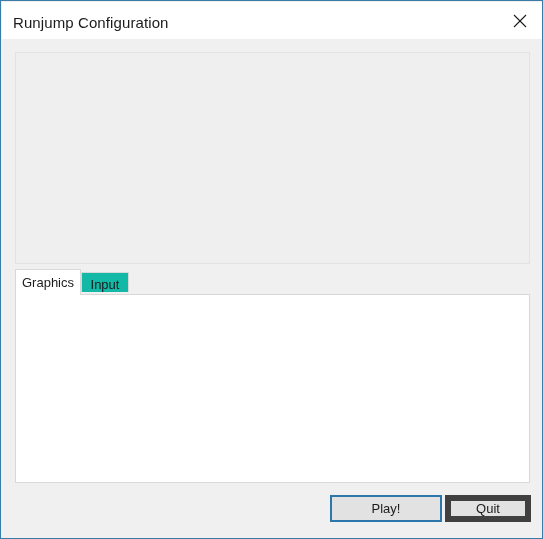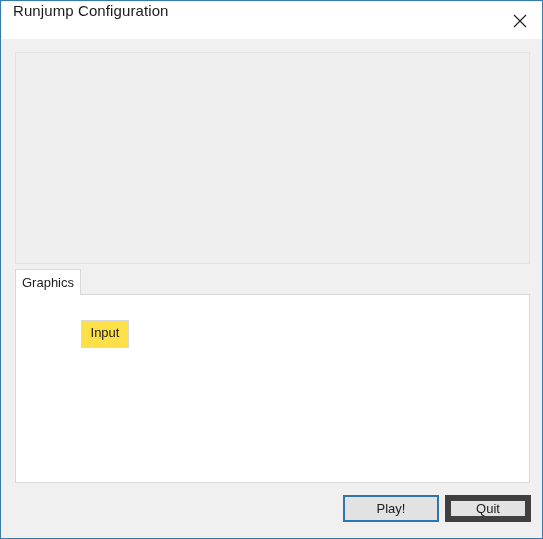--- a/index.html
+++ b/index.html
@@ -32,21 +32,21 @@
     left: 1px;
     top: 1px;
     width: 541px;
     height: 37px;
     background: #ffffff;
     box-sizing: border-box;
   }
   .title-text {
     position: absolute;
     left: 11px;
-    top: 0;
+    top: 12px;
     font-size: 15px;
     color: #1b1b1b;
     letter-spacing: 0.1px;
     white-space: nowrap;
   }
   .close-button {
     position: absolute;
     right: 0px;
     top: 0px;
     width: 46px;
@@ -118,27 +118,26 @@
     padding-top: 6px;
     background: #ffffff;
     border: 1px solid #d8d8d8;
     border-bottom: none;
     z-index: 3;
   }
   .tab.unselected {
     left: 66px;
     top: 3px;
     width: 48px;
-    height: 28px;
+    height: 20px;
     padding-top: 5px;
-    background: #fde047;
+    background: #14b8a6;
     border: 1px solid #d8d8d8;
     border-bottom: none;
     z-index: 2;
-    margin-top: 48px;
   }
   .tab-panel {
     position: absolute;
     left: 0;
     top: 25px;
     width: 515px;
     height: 189px;
     box-sizing: border-box;
     background: #ffffff;
     border: 1px solid #d8d8d8;
@@ -216,23 +215,23 @@
     font-size: 13px;
     color: #1b1b1b;
     background: #e2e2e2;
     display: flex;
     align-items: center;
     justify-content: center;
     cursor: default;
     white-space: nowrap;
   }
   .btn.default {
-    left: 341px;
+    left: 328px;
     top: 494px;
-    width: 96px;
+    width: 112px;
     border: 2px solid #2d76ac;
     background: #e2e2e2;
   }
   .btn.normal {
     left: 443px;
     top: 494px;
     width: 86px;
     border: 6px solid #404040;
   }
 </style>

